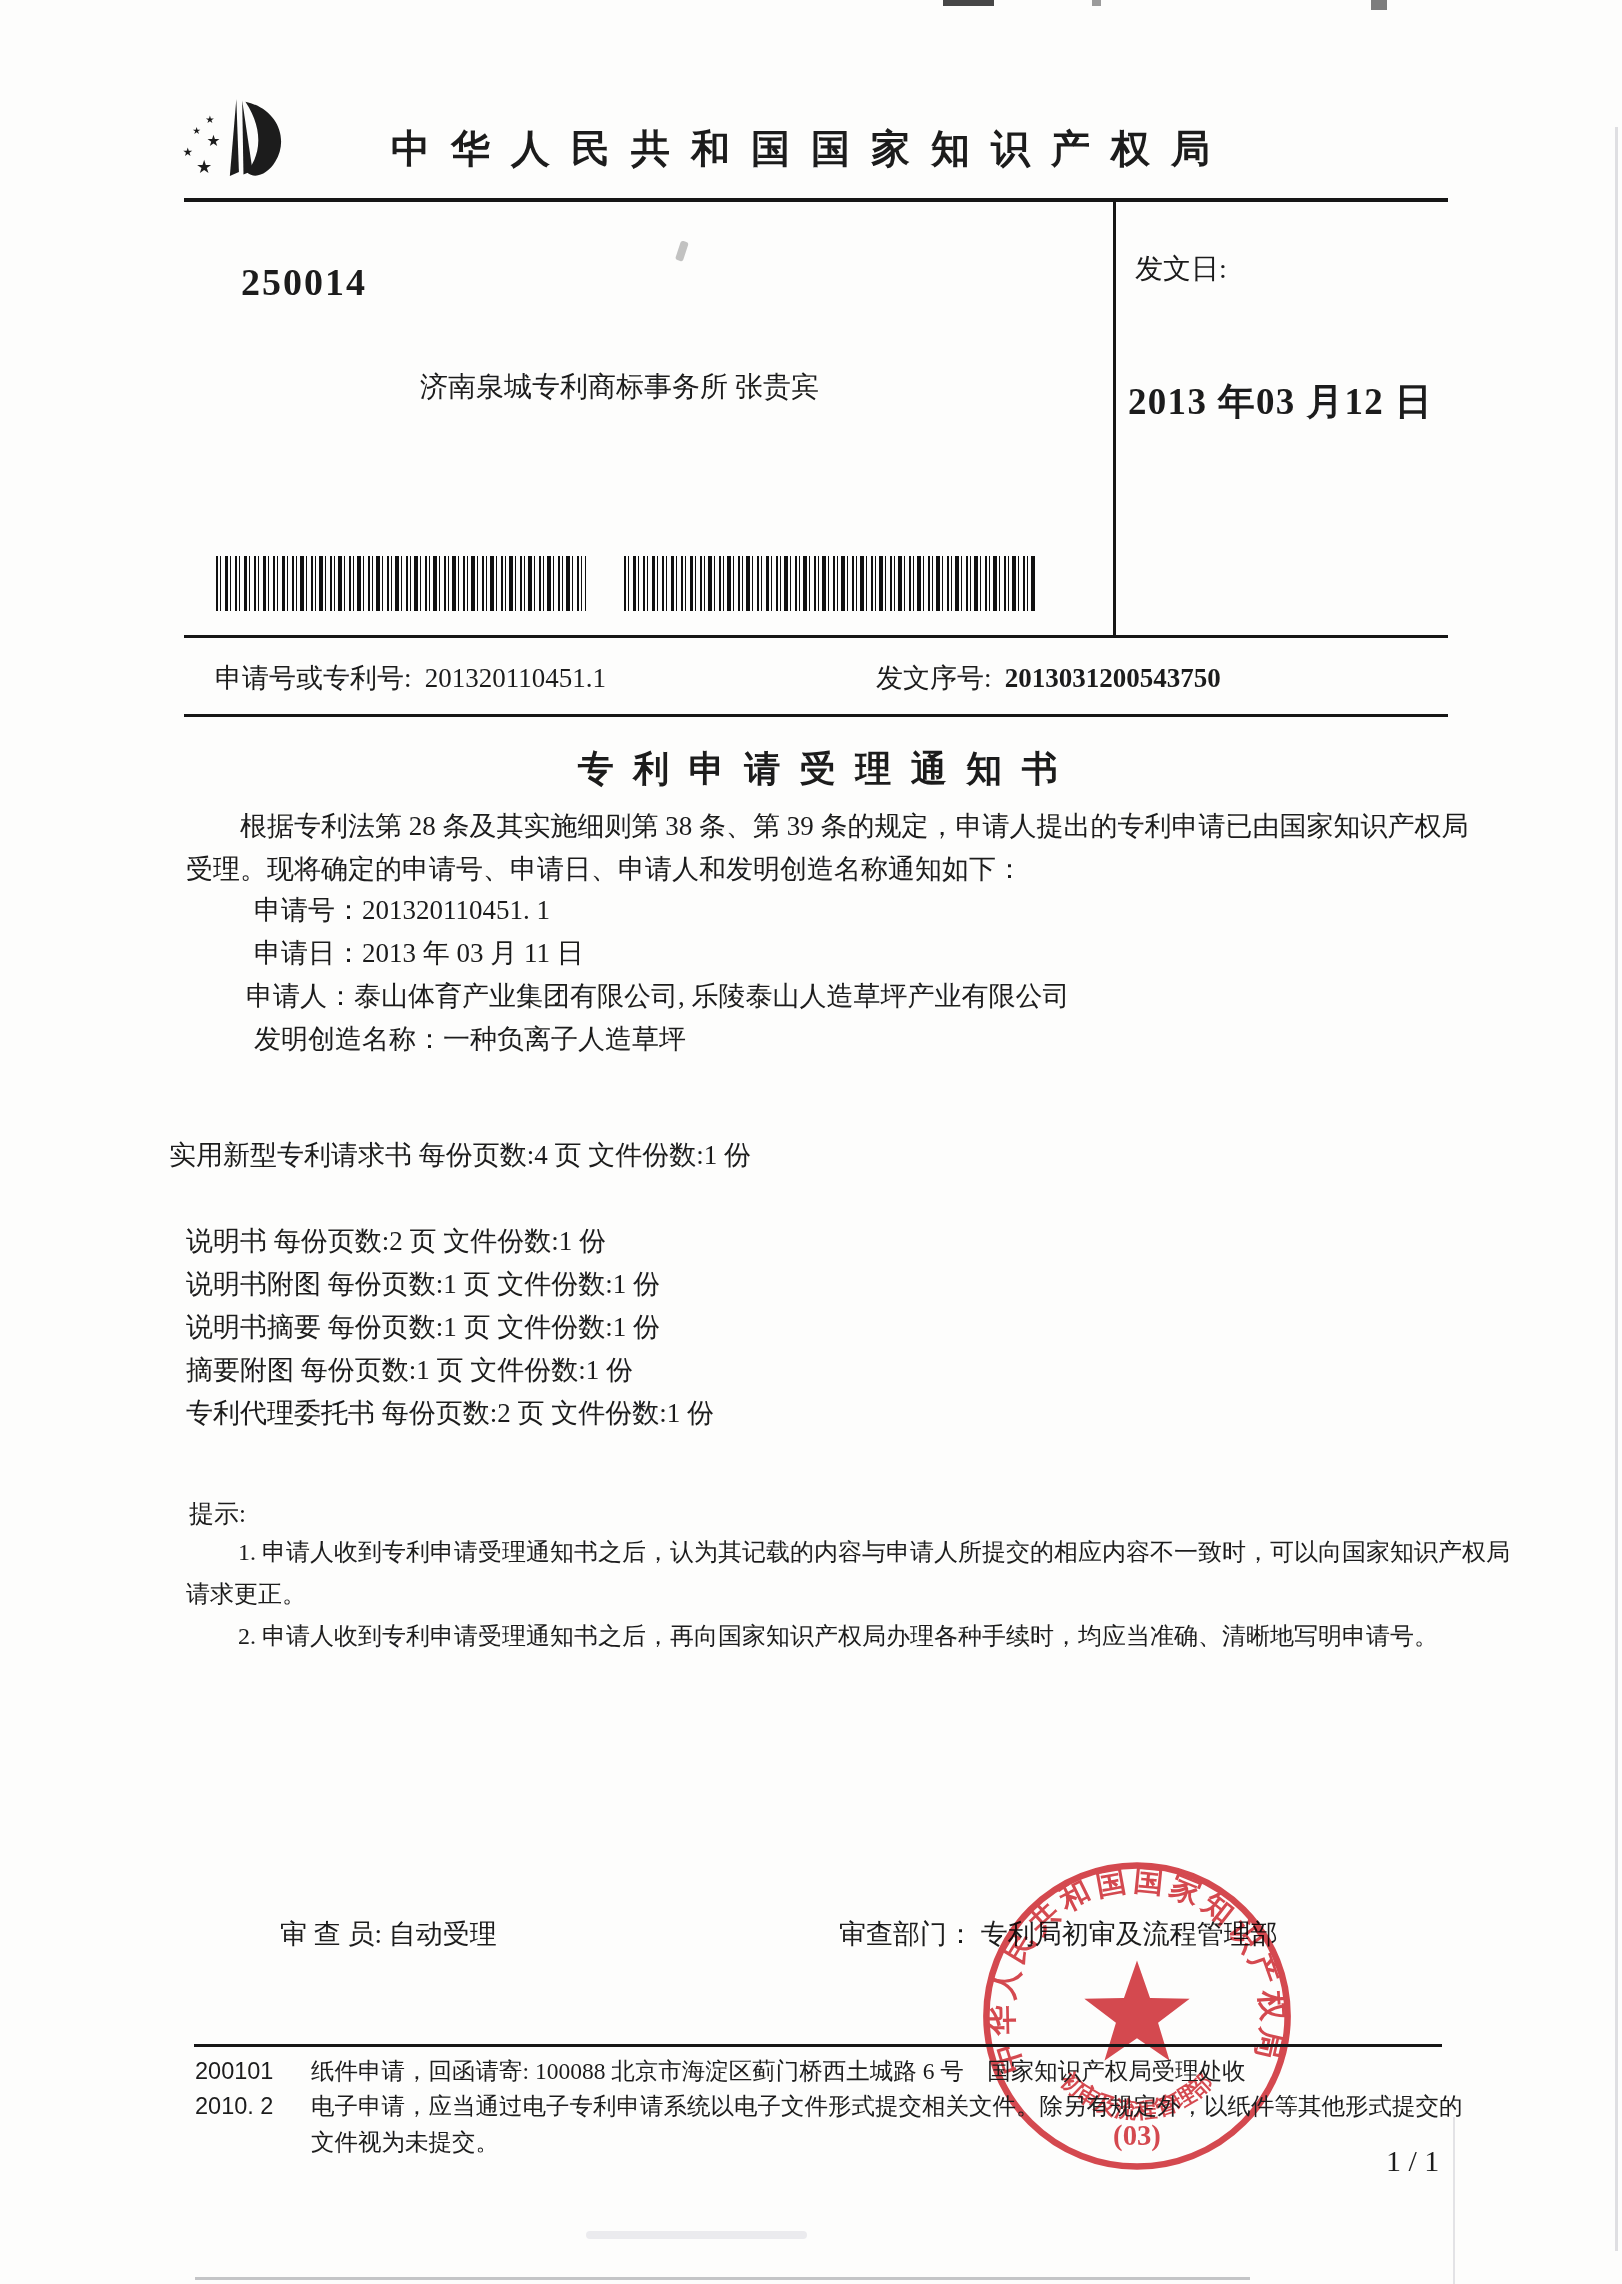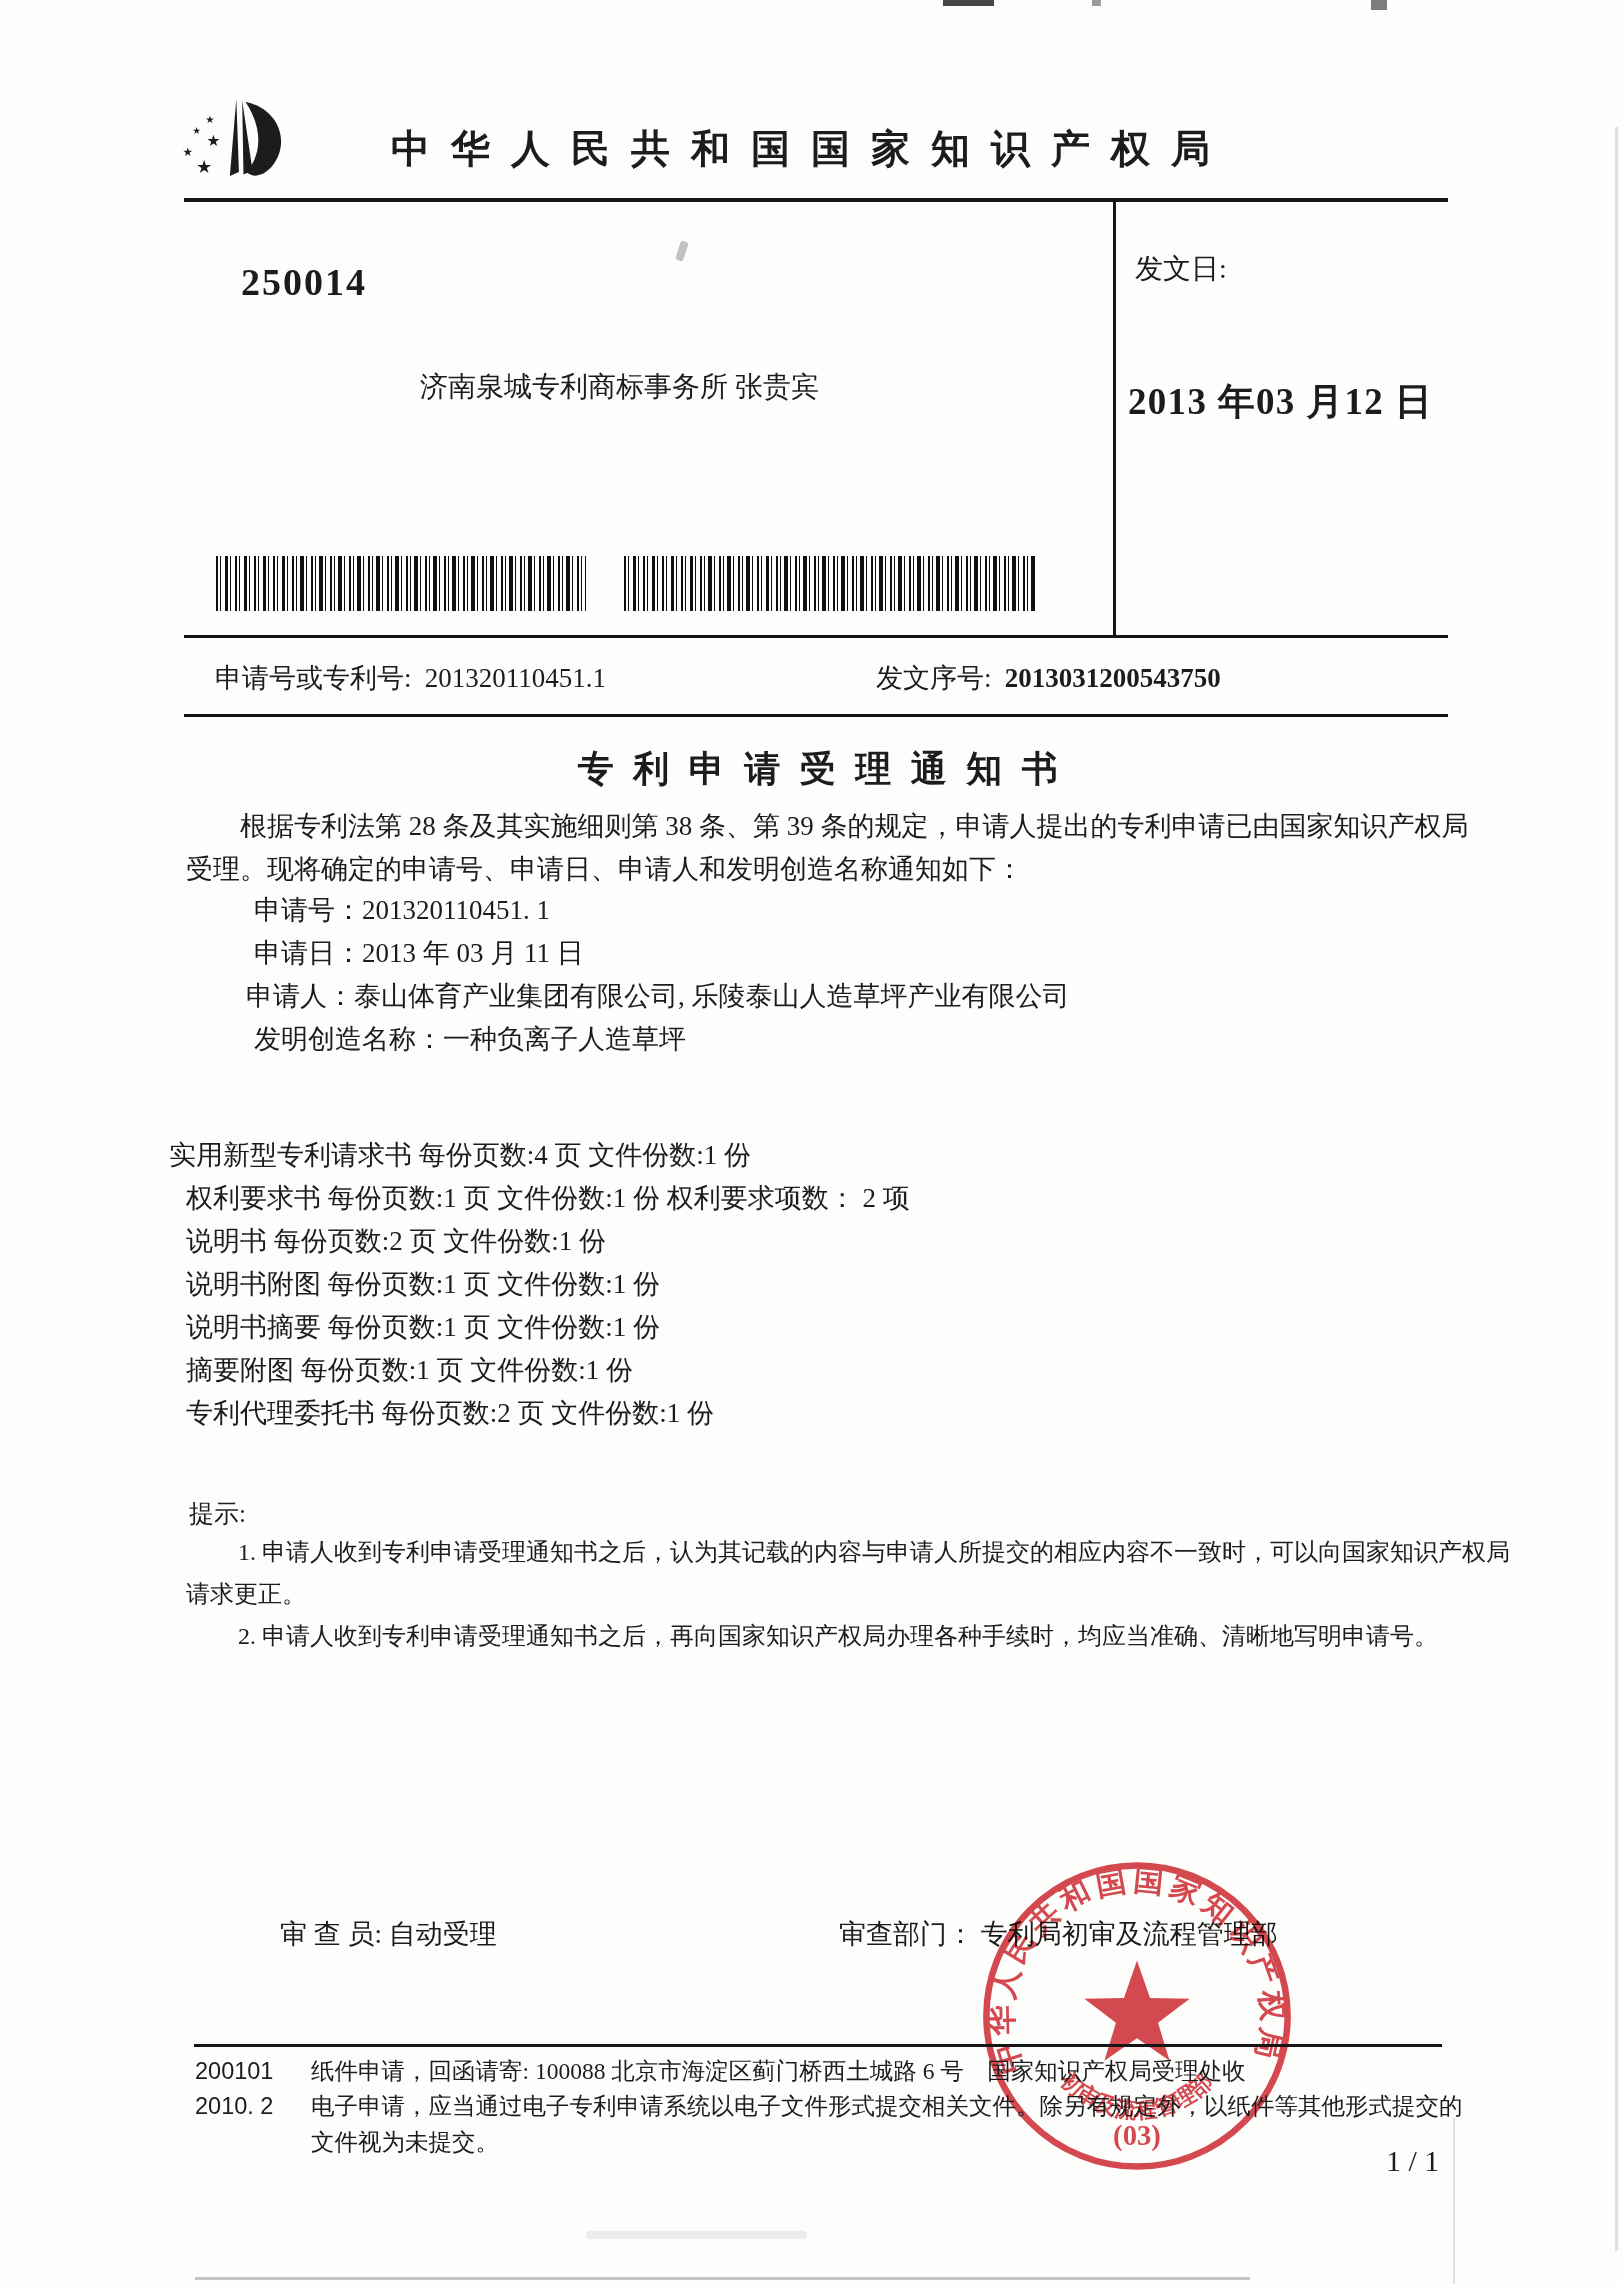--- a/index.html
+++ b/index.html
@@ -81,21 +81,20 @@
 
   <div class="abs" style="left:240px;top:810px;font-size:27px;">根据专利法第 28 条及其实施细则第 38 条、第 39 条的规定，申请人提出的专利申请已由国家知识产权局</div>
   <div class="abs" style="left:186px;top:853px;font-size:27px;">受理。现将确定的申请号、申请日、申请人和发明创造名称通知如下：</div>
 
   <div class="abs" style="left:254px;top:894px;font-size:27px;">申请号：201320110451. 1</div>
   <div class="abs" style="left:254px;top:937px;font-size:27px;">申请日：2013 年 03 月 11 日</div>
   <div class="abs" style="left:246px;top:980px;font-size:27px;">申请人：泰山体育产业集团有限公司, 乐陵泰山人造草坪产业有限公司</div>
   <div class="abs" style="left:254px;top:1023px;font-size:27px;">发明创造名称：一种负离子人造草坪</div>
 
   <div class="abs" style="left:169px;top:1139px;font-size:27px;">实用新型专利请求书 每份页数:4 页 文件份数:1 份</div>
-  <div class="abs" style="left:186px;top:1182px;font-size:27px;">权利要求书 每份页数:1 页 文件份数:1 份 权利要求项数： 2 项</div>
   <div class="abs" style="left:186px;top:1225px;font-size:27px;">说明书 每份页数:2 页 文件份数:1 份</div>
   <div class="abs" style="left:186px;top:1268px;font-size:27px;">说明书附图 每份页数:1 页 文件份数:1 份</div>
   <div class="abs" style="left:186px;top:1311px;font-size:27px;">说明书摘要 每份页数:1 页 文件份数:1 份</div>
   <div class="abs" style="left:186px;top:1354px;font-size:27px;">摘要附图 每份页数:1 页 文件份数:1 份</div>
   <div class="abs" style="left:186px;top:1397px;font-size:27px;">专利代理委托书 每份页数:2 页 文件份数:1 份</div>
 
   <div class="abs" style="left:189px;top:1498px;font-size:25px;">提示:</div>
   <div class="abs" style="left:238px;top:1537px;font-size:24px;">1. 申请人收到专利申请受理通知书之后，认为其记载的内容与申请人所提交的相应内容不一致时，可以向国家知识产权局</div>
   <div class="abs" style="left:186px;top:1579px;font-size:24px;">请求更正。</div>
   <div class="abs" style="left:238px;top:1621px;font-size:24px;">2. 申请人收到专利申请受理通知书之后，再向国家知识产权局办理各种手续时，均应当准确、清晰地写明申请号。</div>

